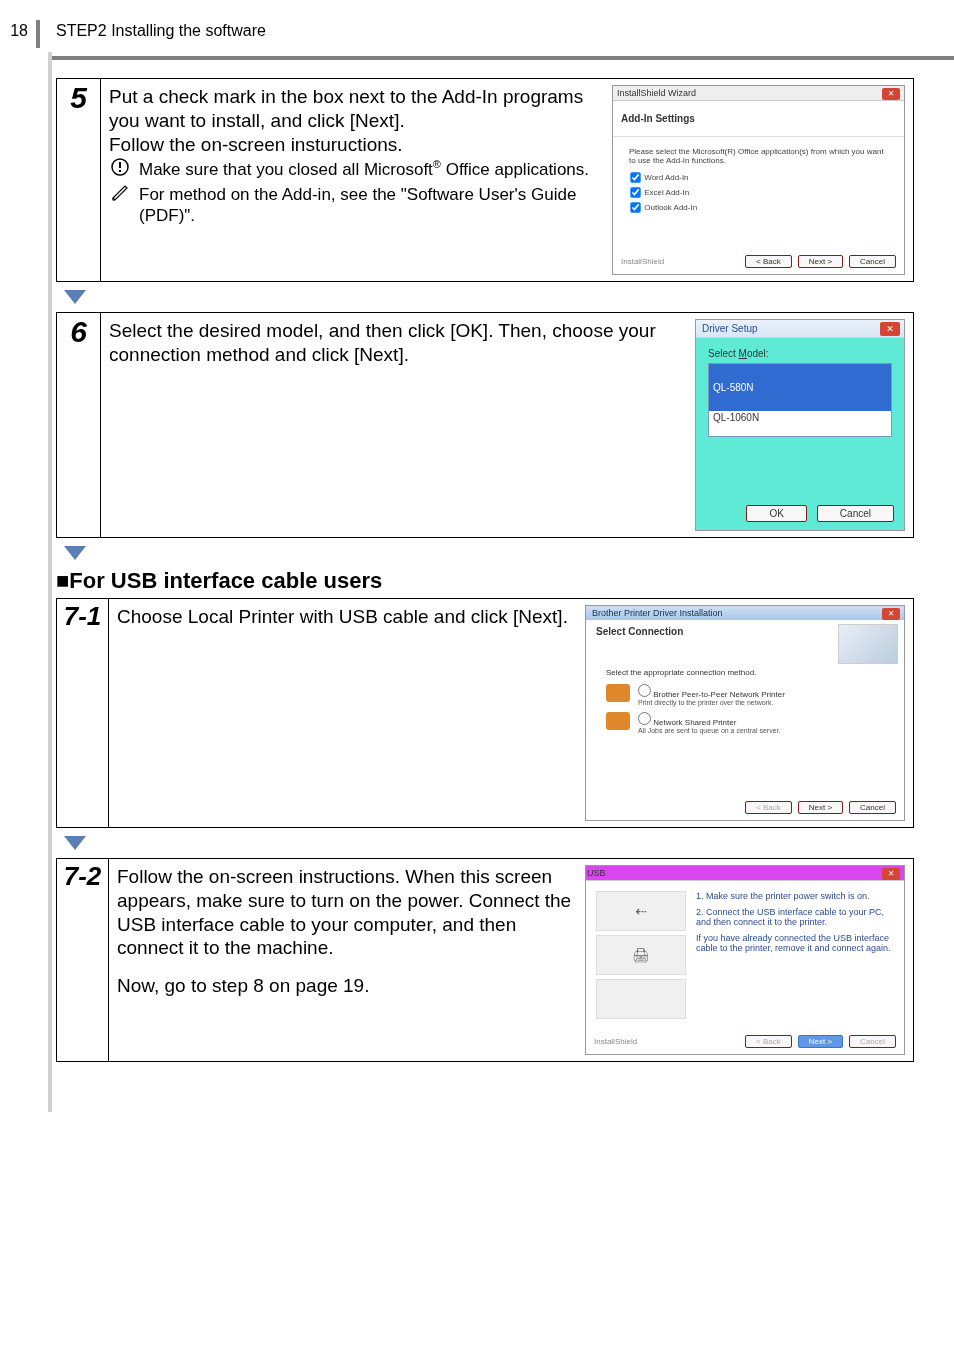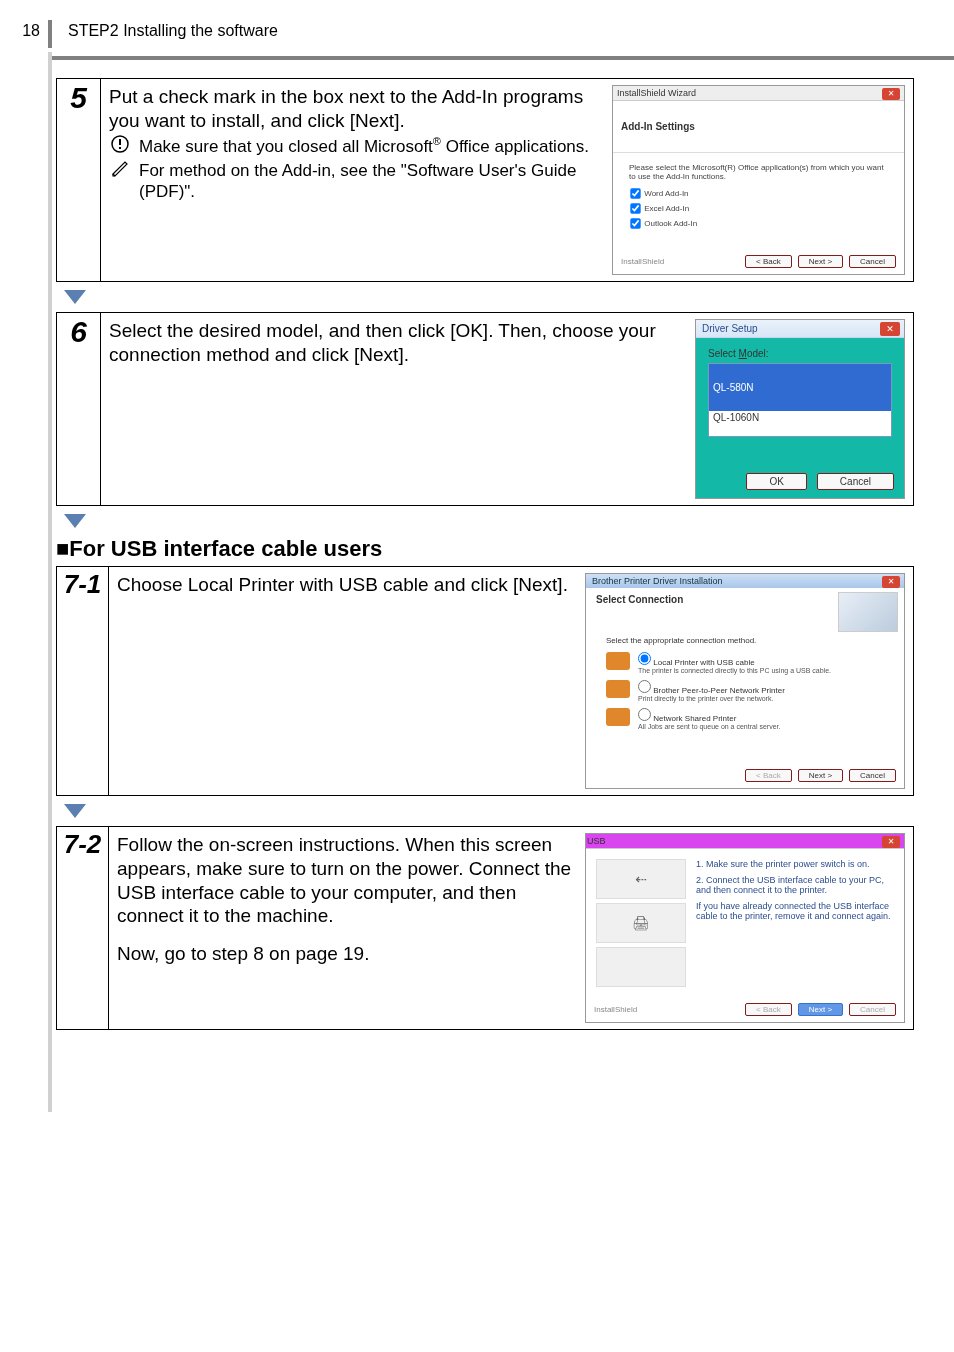--- a/index.html
+++ b/index.html
@@ -8,21 +8,21 @@
     background: #fff;
     width: 954px;
     color: #000;
   }
   .page-header {
     display: flex;
     align-items: flex-start;
     padding: 20px 0 0 0;
   }
   .page-number {
-    width: 48px;
+    width: 36px;
     text-align: right;
     font-size: 16px;
     padding-right: 8px;
     padding-top: 2px;
   }
   .header-sep {
     width: 4px;
     height: 28px;
     background: #808080;
     margin-right: 16px;
@@ -103,31 +103,31 @@
   .section-h {
     font-size: 22px;
     font-weight: bold;
     margin: 4px 0 4px 0;
   }
 
   
   .s5 { width: 293px; height: 190px; background:#fff; }
   .s5 .titlebar { background:#eee; border-bottom:1px solid #ccc; padding:2px 4px; font-size:9px; position:relative; }
   .s5 .titlebar .close { position:absolute; right:4px; top:2px; width:18px; height:12px; background:#d64533; color:#fff; text-align:center; line-height:12px; font-size:8px; border-radius:2px;}
-  .s5 .hdr { font-weight:bold; padding:20px 8px; font-size:10px; border-bottom:1px solid #ddd;}
+  .s5 .hdr { font-weight:bold; padding:12px 8px; font-size:10px; border-bottom:1px solid #ddd;}
   .s5 .body { padding:10px 16px; font-size:8px; color:#444;}
   .s5 .body .prompt { margin-bottom:6px; }
   .s5 .chk { margin:2px 0; }
   .s5 .chk input { transform: scale(0.8); vertical-align:middle;}
   .s5 .foot { position:absolute; bottom:6px; right:8px; display:flex; gap:6px;}
   .s5 .brand { position:absolute; bottom:8px; left:8px; font-size:8px; color:#888;}
   .btn { border:1px solid #7f1d1d; background:#f8f8f8; font-size:8px; padding:1px 10px; border-radius:2px;}
 
   
-  .s6 { width: 210px; height: 180px; background:#14b8a6;}
+  .s6 { width: 210px; height: 212px; background:#5eead4;}
   .s6 .titlebar { background: linear-gradient(#eaf2fb,#d7e6f7); padding:3px 6px; font-size:10px; color:#2a4d8f; position:relative; border-bottom:1px solid #c6d5ea;}
   .s6 .titlebar .close { position:absolute; right:4px; top:2px; width:20px; height:14px; background:#d64533; color:#fff; text-align:center; line-height:14px; font-size:9px; border-radius:2px;}
   .s6 .lbl { font-size:10px; padding:10px 12px 4px 12px;}
   .s6 .list { margin:0 12px; border:1px solid #7a99bf; height:74px; font-size:10px; background:#fff;}
   .s6 .list .sel { background:#2f6bd0; color:#fff; padding:18px 4px;}
   .s6 .list .row { padding:1px 4px;}
   .s6 .foot { position:absolute; bottom:8px; right:10px; display:flex; gap:10px;}
   .s6 .btn { padding:2px 22px; font-size:10px;}
 
   
@@ -171,20 +171,21 @@
 <div class="header-rule"></div>
 <div class="side-bar"></div>
 
 <div class="content">
 
   <div class="step-row">
     <div class="step-num-cell">5</div>
     <div class="step-body">
       <div class="step-text">
         <div>Put a check mark in the box next to the Add-In programs you want to install, and click [Next].</div>
+        <div>Follow the on-screen instuructions.</div>
         <div class="sub">
           <div class="ico">
             <svg width="18" height="18" viewBox="0 0 18 18">
                 <circle cx="9" cy="9" r="8" fill="none" stroke="#000" stroke-width="1.5"></circle>
                 <rect x="8" y="4" width="2" height="6" fill="#000"></rect>
                 <rect x="8" y="12" width="2" height="2" fill="#000"></rect>
               </svg>
           </div>
           <div><span>Make sure that you closed all Microsoft</span><span class="sup">®</span><span> Office applications.</span></div>
         </div>
@@ -258,24 +259,20 @@
       <div class="step-text">
         <div>Choose Local Printer with USB cable and click [Next].</div>
       </div>
       <div class="shot s71">
         <div class="titlebar"><span>Brother Printer Driver Installation</span><div class="close">✕</div></div>
         <div class="head">
           <div class="t">Select Connection</div>
           <div class="img"></div>
         </div>
         <div class="prompt">Select the appropriate connection method.</div>
-        <div class="opt">
-          <div class="ic"></div>
-          <div class="txt"><input type="radio" checked="" style=""> <span>Local Printer with USB cable</span><div class="sub">The printer is connected directly to this PC using a USB cable.</div></div>
-        </div>
         <div class="opt">
           <div class="ic"></div>
           <div class="txt"><input type="radio" style=""> <span>Brother Peer-to-Peer Network Printer</span><div class="sub">Print directly to the printer over the network.</div></div>
         </div>
         <div class="opt">
           <div class="ic"></div>
           <div class="txt"><input type="radio" style=""> <span>Network Shared Printer</span><div class="sub">All Jobs are sent to queue on a central server.</div></div>
         </div>
         <div class="foot">
           <div class="btn btn-dis">&lt; Back</div>

